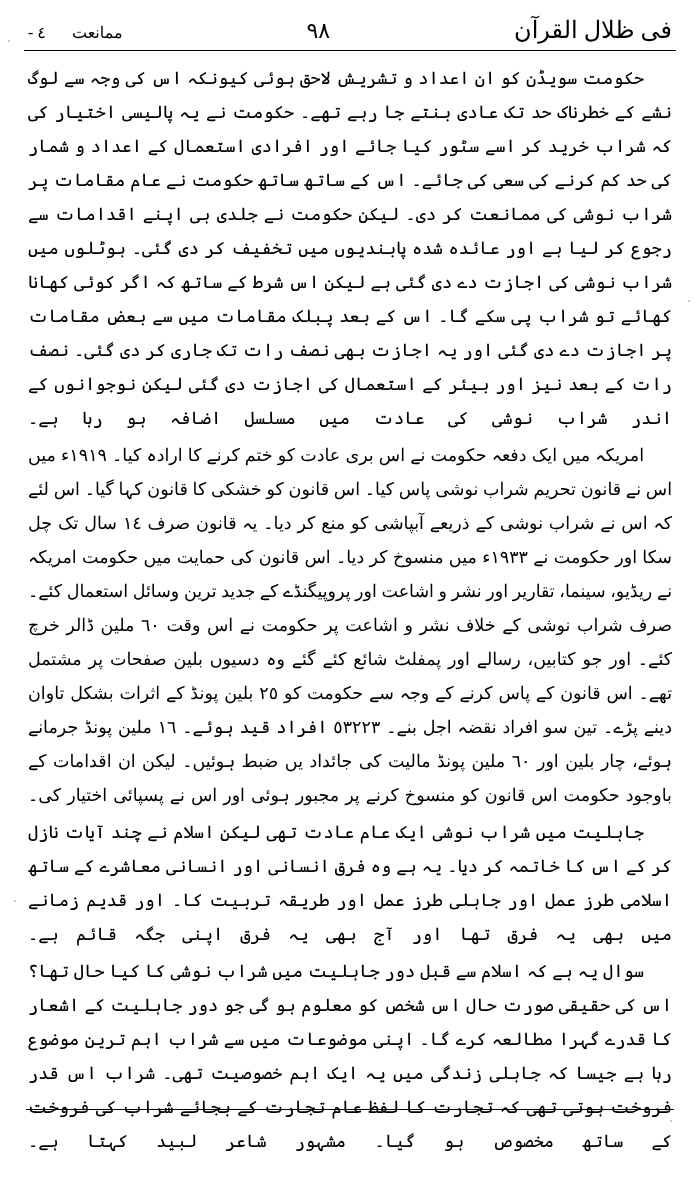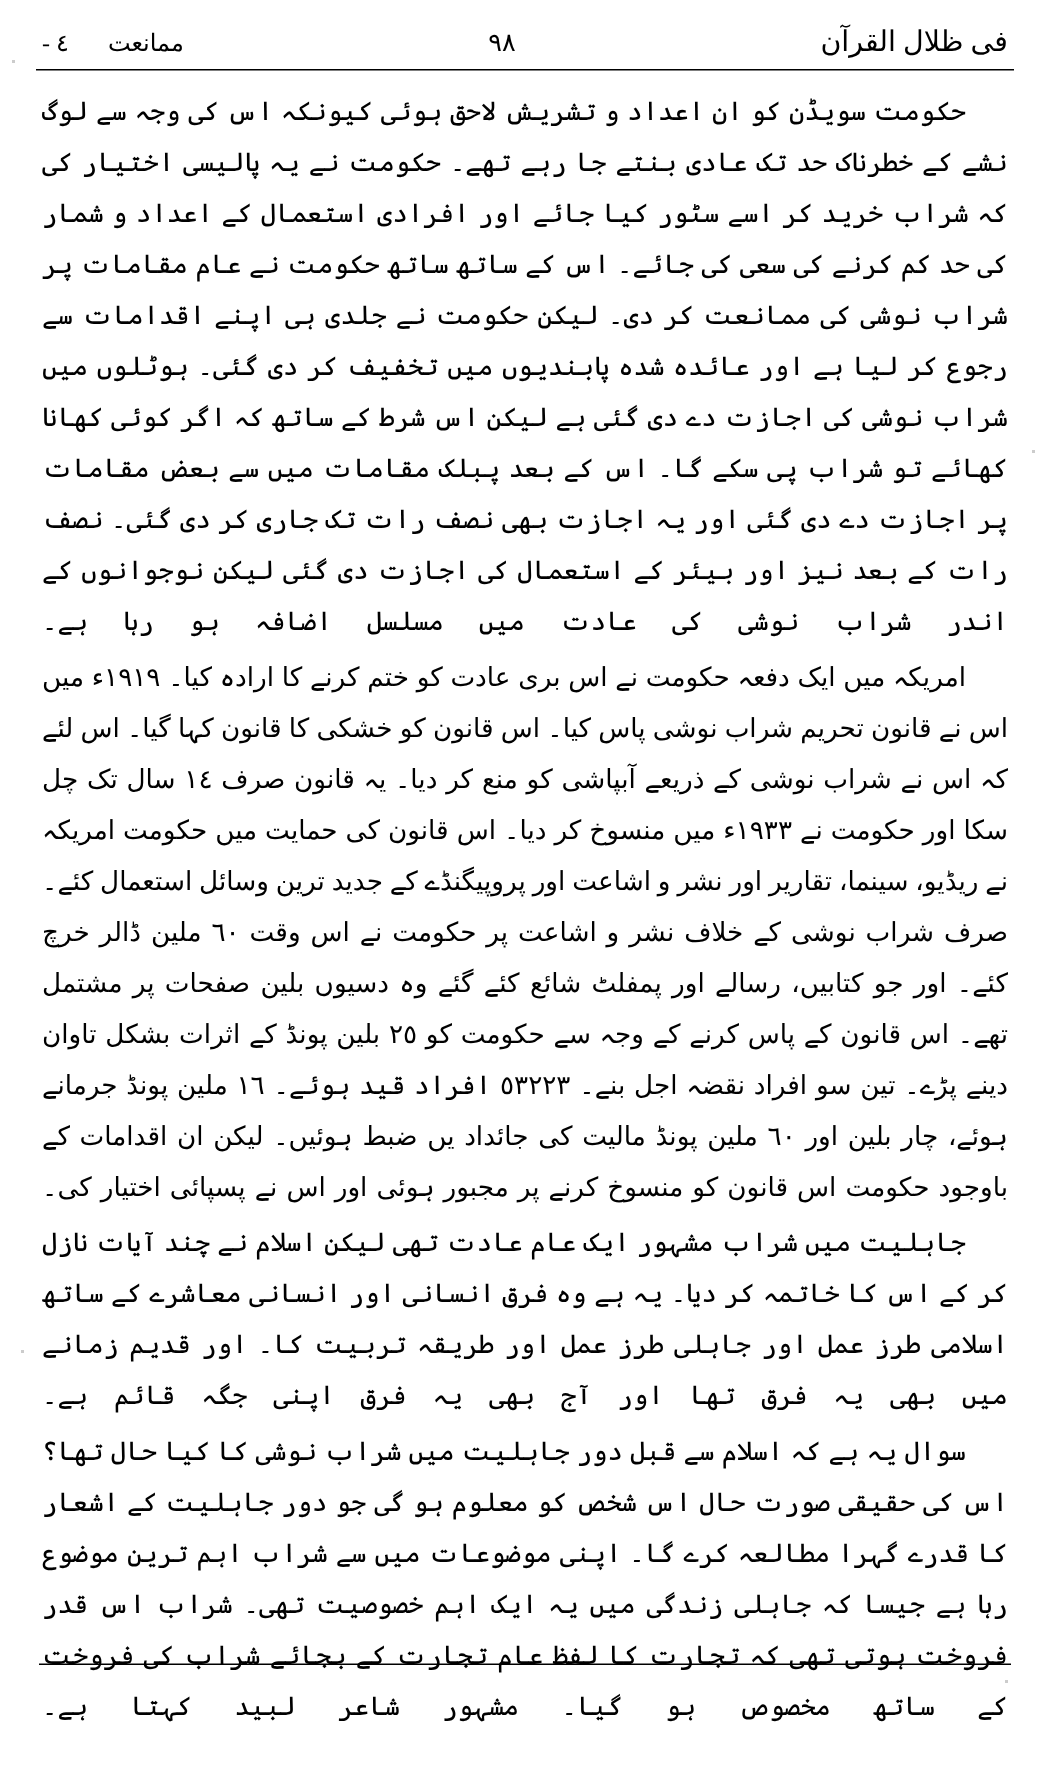--- a/index.html
+++ b/index.html
@@ -27,25 +27,25 @@
   .header {
     display: flex;
     flex-direction: row;
     align-items: baseline;
     justify-content: space-between;
     font-size: 17px;
     padding: 0 6px 0 6px;
     margin-top: 2px;
   }
   .header-right {
-    font-size: 19px;
+    font-size: 24px;
     letter-spacing: 0.5px;
   }
   .header-center {
-    font-size: 17px;
+    font-size: 22px;
   }
   .header-left {
     font-size: 16px;
     display: flex;
     gap: 26px;
   }
   .rule {
     border: 0;
     border-top: 1.6px solid #000;
     margin: 6px 2px 10px 2px;
@@ -117,21 +117,21 @@
       <span>ممانعت</span>
       <span>٤ -</span>
     </div>
   </div>
 
   <hr class="rule">
 
   <div class="body-col">
     <p class="para">حکومت سویڈن کو ان اعداد و تشریش لاحق ہوئی کیونکہ اس کی وجہ سے لوگ نشے کے خطرناک حد تک عادی بنتے جا رہے تھے۔ حکومت نے یہ پالیسی اختیار کی کہ شراب خرید کر اسے سٹور کیا جائے اور افرادی استعمال کے اعداد و شمار کی حد کم کرنے کی سعی کی جائے۔ اس کے ساتھ ساتھ حکومت نے عام مقامات پر شراب نوشی کی ممانعت کر دی۔ لیکن حکومت نے جلدی ہی اپنے اقدامات سے رجوع کر لیا ہے اور عائدہ شدہ پابندیوں میں تخفیف کر دی گئی۔ ہوٹلوں میں شراب نوشی کی اجازت دے دی گئی ہے لیکن اس شرط کے ساتھ کہ اگر کوئی کھانا کھائے تو شراب پی سکے گا۔ اس کے بعد پبلک مقامات میں سے بعض مقامات پر اجازت دے دی گئی اور یہ اجازت بھی نصف رات تک جاری کر دی گئی۔ نصف رات کے بعد نیز اور بیئر کے استعمال کی اجازت دی گئی لیکن نوجوانوں کے اندر شراب نوشی کی عادت میں مسلسل اضافہ ہو رہا ہے۔</p>
     <p class="para">امریکہ میں ایک دفعہ حکومت نے اس بری عادت کو ختم کرنے کا ارادہ کیا۔ ١٩١٩ء میں اس نے قانون تحریم شراب نوشی پاس کیا۔ اس قانون کو خشکی کا قانون کہا گیا۔ اس لئے کہ اس نے شراب نوشی کے ذریعے آبپاشی کو منع کر دیا۔ یہ قانون صرف ١٤ سال تک چل سکا اور حکومت نے ١٩٣٣ء میں منسوخ کر دیا۔ اس قانون کی حمایت میں حکومت امریکہ نے ریڈیو، سینما، تقاریر اور نشر و اشاعت اور پروپیگنڈے کے جدید ترین وسائل استعمال کئے۔ صرف شراب نوشی کے خلاف نشر و اشاعت پر حکومت نے اس وقت ٦٠ ملین ڈالر خرچ کئے۔ اور جو کتابیں، رسالے اور پمفلٹ شائع کئے گئے وہ دسیوں بلین صفحات پر مشتمل تھے۔ اس قانون کے پاس کرنے کے وجہ سے حکومت کو ٢٥ بلین پونڈ کے اثرات بشکل تاوان دینے پڑے۔ تین سو افراد نقضہ اجل بنے۔ ٥٣٢٢٣ افراد قید ہوئے۔ ١٦ ملین پونڈ جرمانے ہوئے، چار بلین اور ٦٠ ملین پونڈ مالیت کی جائداد یں ضبط ہوئیں۔ لیکن ان اقدامات کے باوجود حکومت اس قانون کو منسوخ کرنے پر مجبور ہوئی اور اس نے پسپائی اختیار کی۔</p>
-    <p class="para">جاہلیت میں شراب مشہور ایک عام عادت تھی لیکن اسلام نے چند آیات نازل کر کے اس کا خاتمہ کر دیا۔ یہ ہے وہ فرق انسانی اور انسانی معاشرے کے ساتھ اسلامی طرز عمل اور جاہلی طرز عمل اور طریقہ تربیت کا۔ اور قدیم زمانے میں بھی یہ فرق تھا اور آج بھی یہ فرق اپنی جگہ قائم ہے۔</p>
+    <p class="para">جاہلیت میں شراب نوشی ایک عام عادت تھی لیکن اسلام نے چند آیات نازل کر کے اس کا خاتمہ کر دیا۔ یہ ہے وہ فرق انسانی اور انسانی معاشرے کے ساتھ اسلامی طرز عمل اور جاہلی طرز عمل اور طریقہ تربیت کا۔ اور قدیم زمانے میں بھی یہ فرق تھا اور آج بھی یہ فرق اپنی جگہ قائم ہے۔</p>
     <p class="para">سوال یہ ہے کہ اسلام سے قبل دور جاہلیت میں شراب نوشی کا کیا حال تھا؟ اس کی حقیقی صورت حال اس شخص کو معلوم ہو گی جو دور جاہلیت کے اشعار کا قدرے گہرا مطالعہ کرے گا۔ اپنی موضوعات میں سے شراب اہم ترین موضوع رہا ہے جیسا کہ جاہلی زندگی میں یہ ایک اہم خصوصیت تھی۔ شراب اس قدر فروخت ہوتی تھی کہ تجارت کا لفظ عام تجارت کے بجائے شراب کی فروخت کے ساتھ مخصوص ہو گیا۔ مشہور شاعر لبید کہتا ہے۔</p>
 
     <div class="verse-block">
       <div class="verse-line">
         <span class="seg">قد بت سامرہا و</span>
         <span class="seg">غایہ تاجر</span>
       </div>
 
     </div>
 

